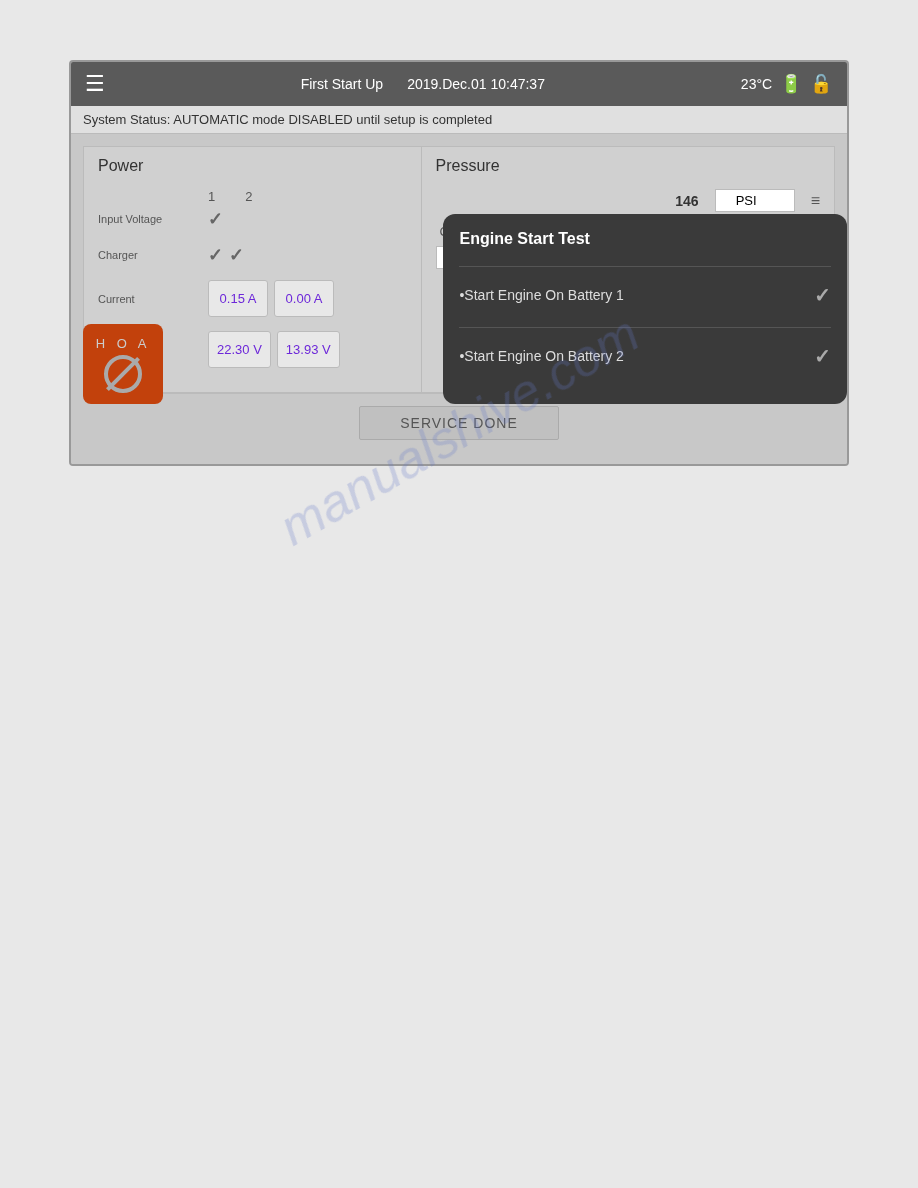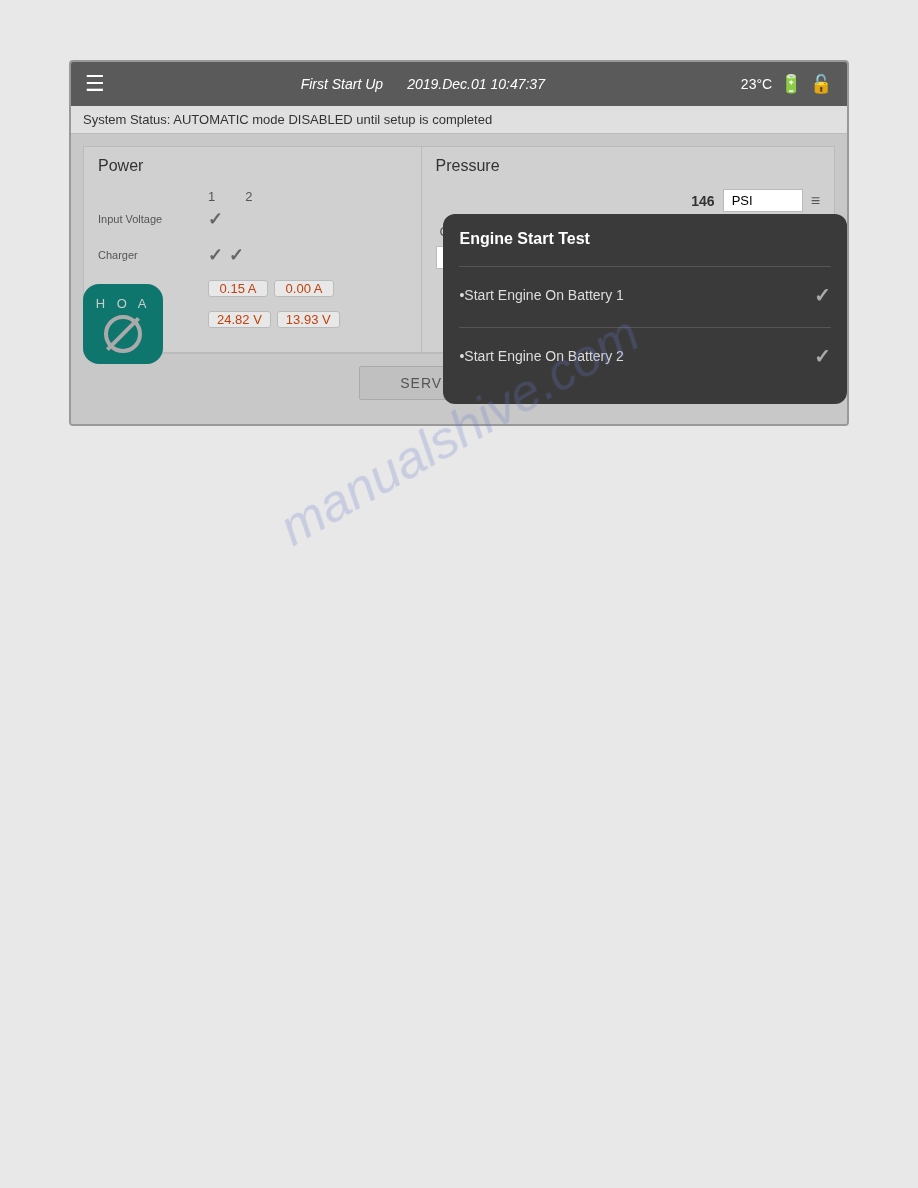--- a/index.html
+++ b/index.html
@@ -39,21 +39,20 @@
       color: white;
       font-size: 22px;
       line-height: 1;
       cursor: pointer;
     }
     .header-center {
       display: flex;
       gap: 24px;
       color: white;
       font-size: 14px;
-      font-style: italic;
     }
     .header-right {
       display: flex;
       align-items: center;
       gap: 8px;
       color: white;
       font-size: 14px;
     }
     .battery-icon {
       font-size: 18px;
@@ -131,36 +130,36 @@
     }
     .check-mark {
       color: #666;
       font-size: 18px;
       font-weight: bold;
     }
     .value-box {
       background: #e8e8e8;
       border: 1px solid #bbb;
       border-radius: 3px;
-      padding: 0 8px;
-      font-size: 13px;
-      color: #c2410c;
+      padding: 10px 8px;
+      font-size: 13px;
+      color: #6d28d9;
       min-width: 60px;
       text-align: center;
     }
 
     
     .hoa-box {
       position: absolute;
       left: 12px;
       bottom: 60px;
       width: 80px;
       height: 80px;
-      background: #0f766e;
-      border-radius: 16px;
+      background: #c2410c;
+      border-radius: 8px;
       display: flex;
       flex-direction: column;
       align-items: center;
       justify-content: center;
       color: white;
     }
     .hoa-letters {
       font-size: 13px;
       letter-spacing: 4px;
       margin-bottom: 4px;
@@ -183,32 +182,32 @@
       height: 44px;
       background: #aaa;
       transform: rotate(45deg);
     }
 
     
     .pressure-top-row {
       display: flex;
       align-items: center;
       justify-content: flex-end;
-      gap: 8px;
+      gap: 16px;
       margin-bottom: 12px;
     }
     .pressure-value {
       font-size: 14px;
       color: #333;
       font-weight: bold;
     }
     .psi-input {
       background: white;
       border: 1px solid #bbb;
-      padding: 3px 8px;
+      padding: 3px 20px;
       font-size: 13px;
       width: 80px;
     }
     .menu-lines-icon {
       font-size: 16px;
       color: #555;
       cursor: pointer;
     }
 
     .cut-labels-row {
@@ -379,21 +378,21 @@
           <div class="power-row-label">Current</div>
           <div class="power-row-values">
             <span class="value-box">0.15 A</span>
             <span class="value-box">0.00 A</span>
           </div>
         </div>
 
         <div class="power-row">
           <div class="power-row-label">Battery</div>
           <div class="power-row-values">
-            <span class="value-box">24.82 V</span>
+            <span class="value-box">22.30 V</span>
             <span class="value-box">13.93 V</span>
           </div>
         </div>
       </div>
 
       <div class="pressure-panel">
         <div class="panel-title">Pressure</div>
 
         <div class="pressure-top-row">
           <span class="pressure-value">146</span>

